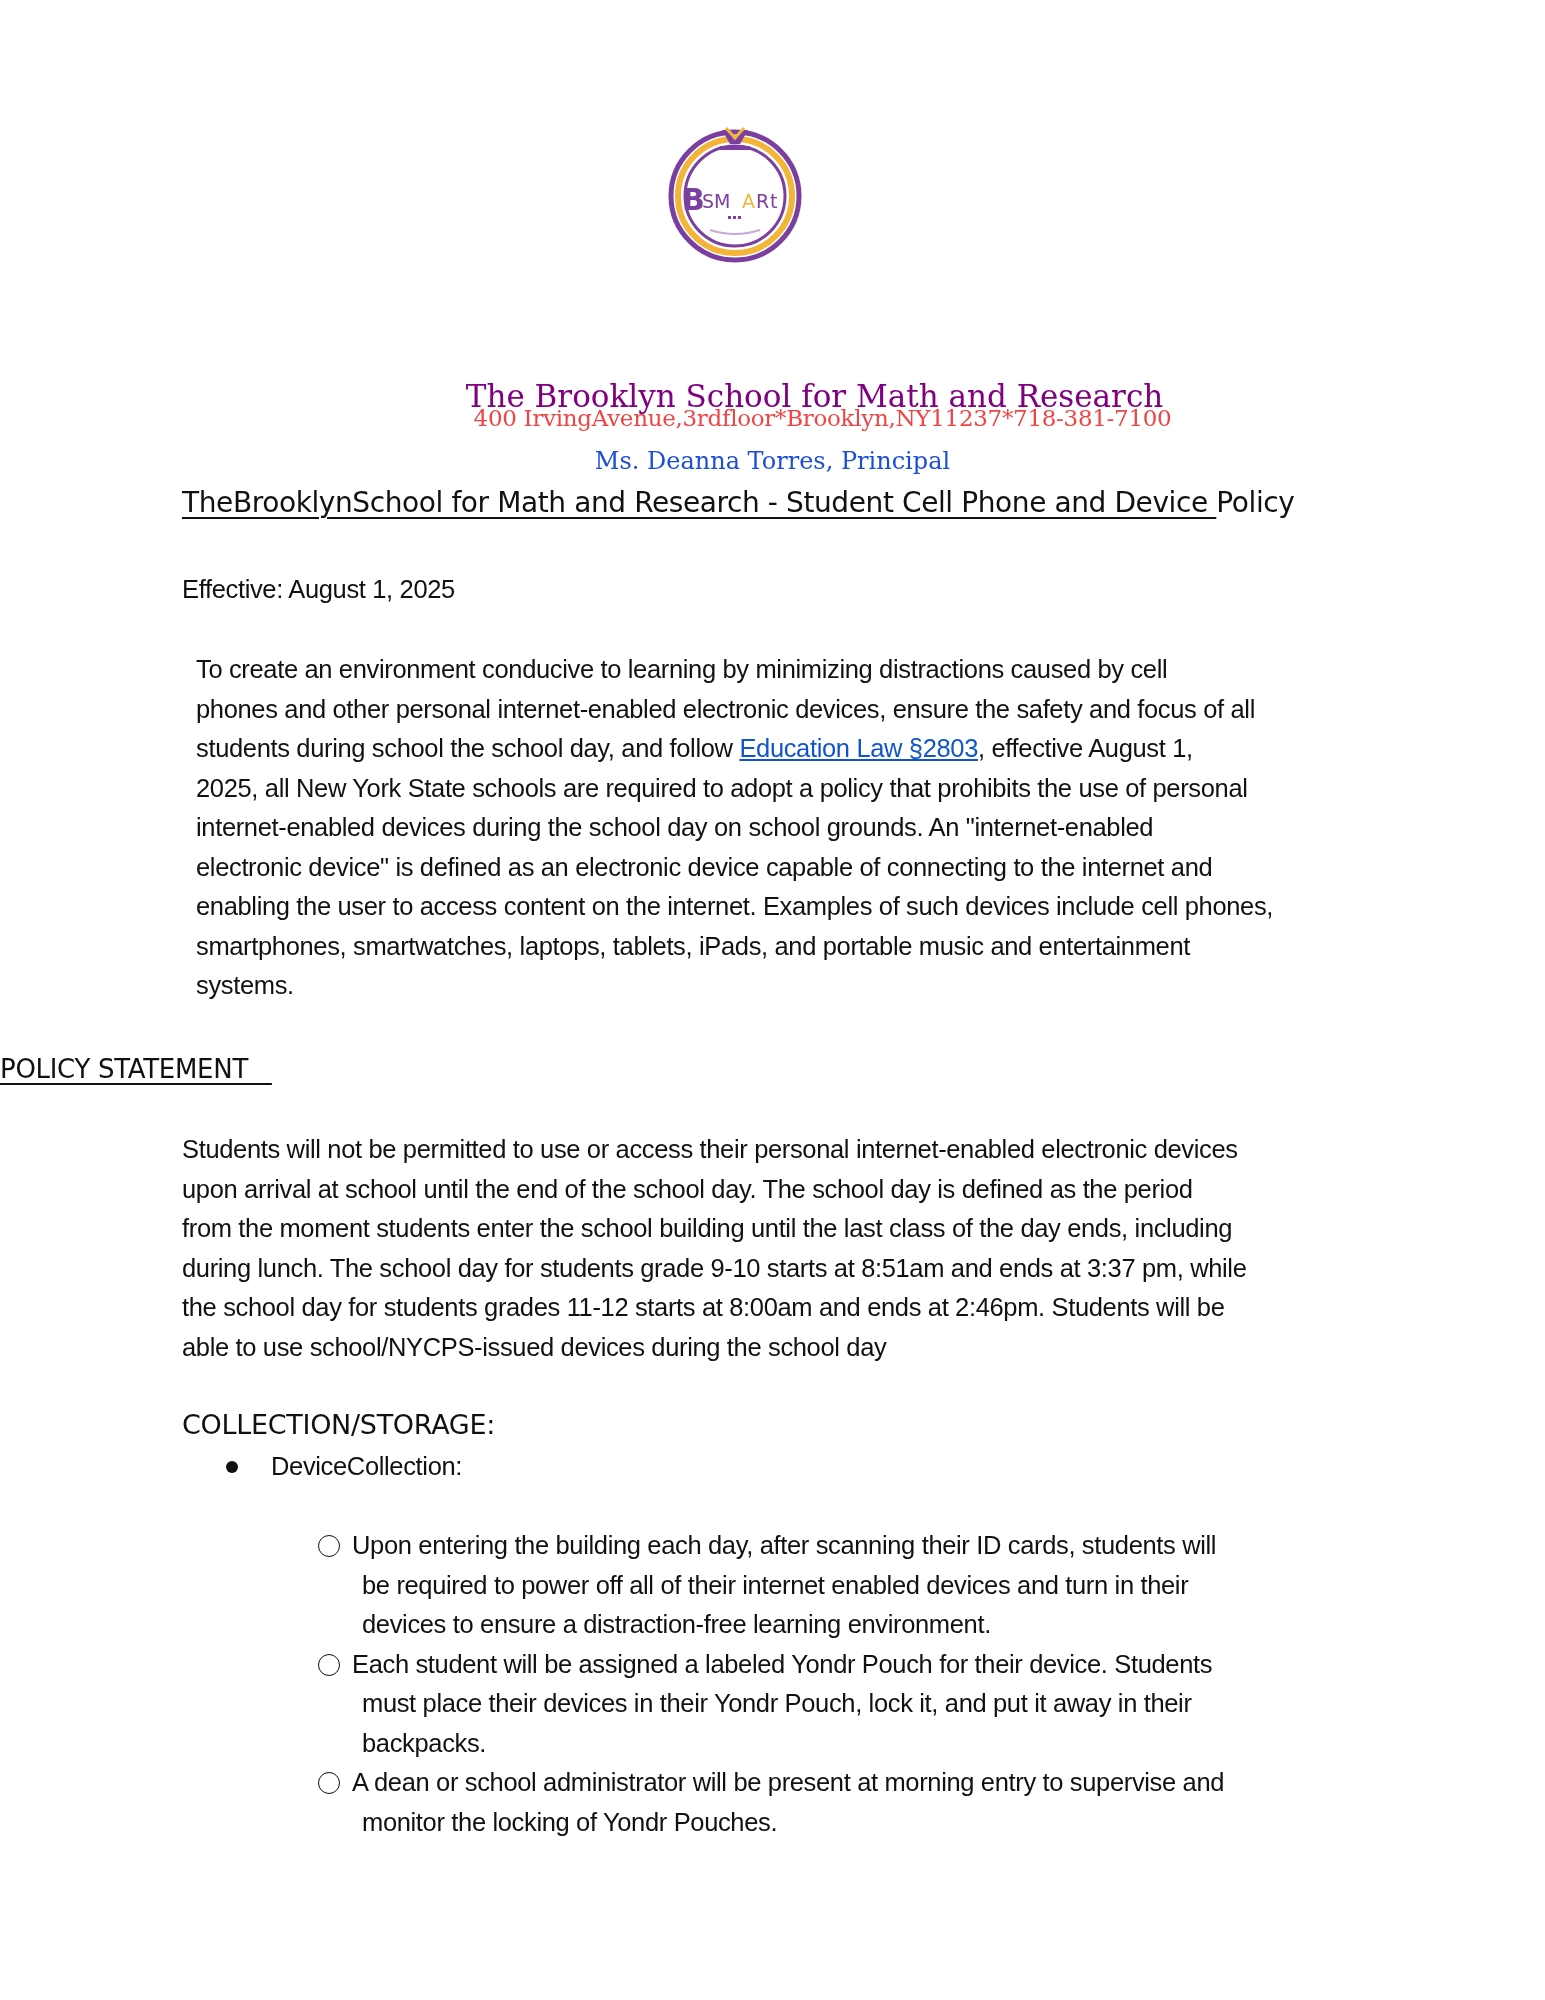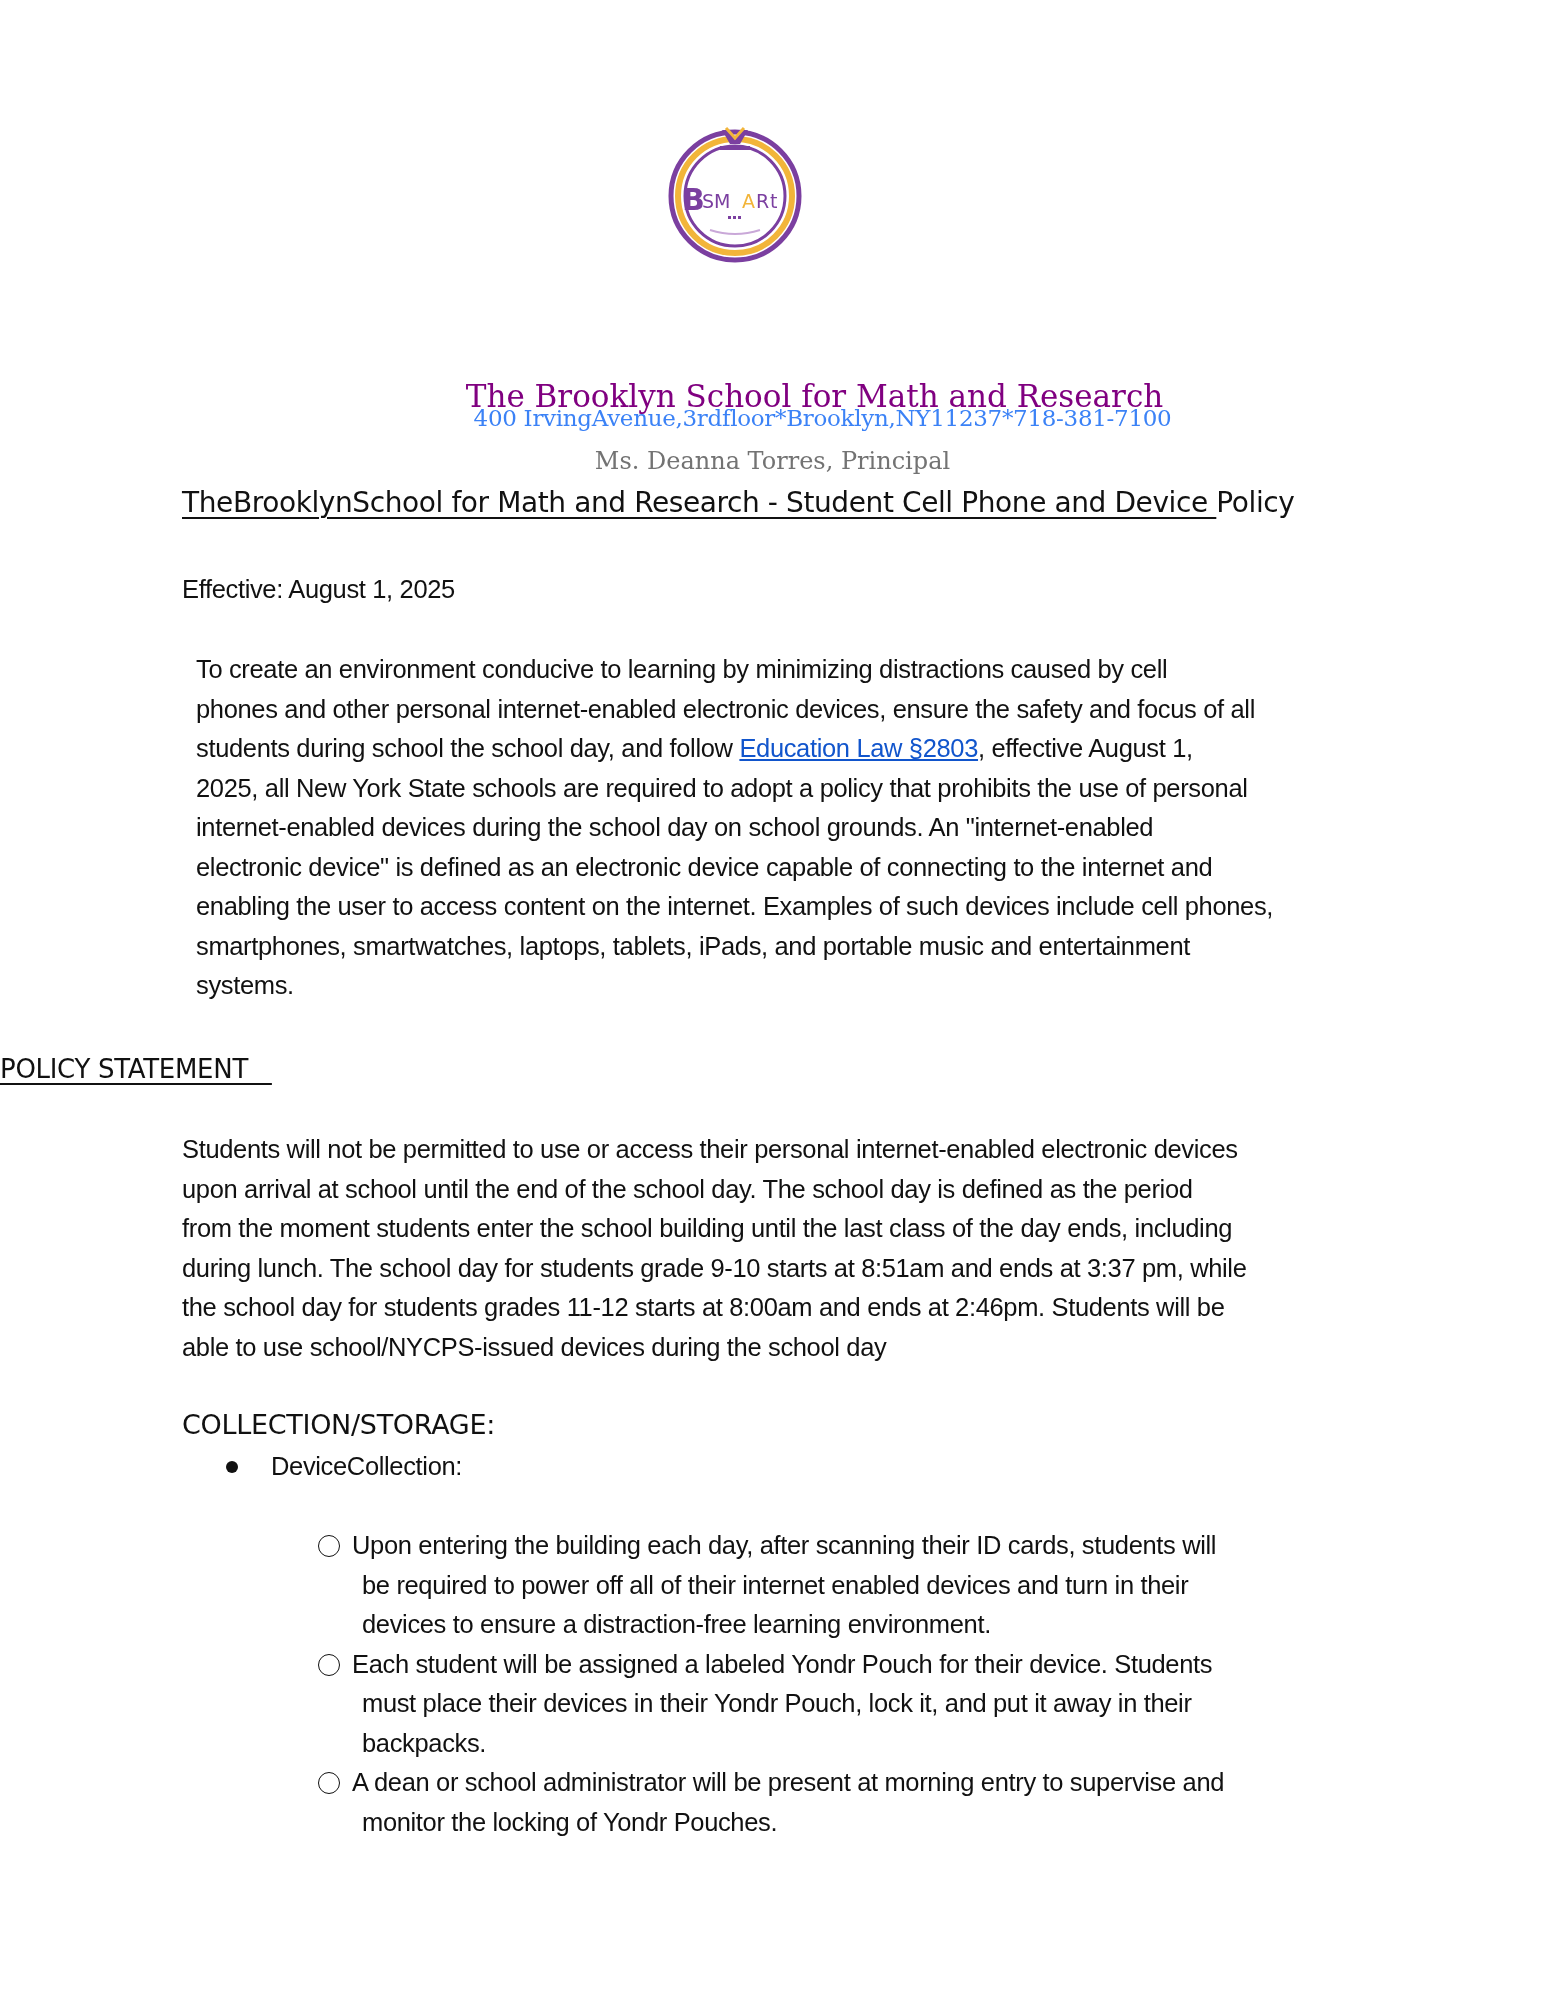--- a/index.html
+++ b/index.html
@@ -6,23 +6,23 @@
     body { width: 1545px; height: 2000px; position: relative; overflow: hidden; color: #111; }
     .page { position: absolute; left: 0; top: 0; width: 1545px; height: 2000px; }
 
     
     .logo { position: absolute; left: 660px; top: 118px; width: 150px; height: 150px; }
 
     
     .lh-name { position: absolute; left: 0; width: 1545px; top: 378px; text-align: center;
       font-family: "DejaVu Serif", serif; font-size: 31px; color: #800080; line-height: 36px; padding-left: 84px; box-sizing: border-box; }
     .lh-addr { position: absolute; left: 0; width: 1545px; top: 404px; text-align: center;
-      font-family: "DejaVu Serif", serif; font-size: 23px; color: #3b82f6; line-height: 28px; padding-left: 100px; box-sizing: border-box; letter-spacing: -0.3px; }
+      font-family: "DejaVu Serif", serif; font-size: 23px; color: #ef4444; line-height: 28px; padding-left: 100px; box-sizing: border-box; letter-spacing: -0.3px; }
     .lh-principal { position: absolute; left: 0; width: 1545px; top: 446px; text-align: center;
-      font-family: "DejaVu Serif", serif; font-size: 24px; color: #737373; line-height: 30px; box-sizing: border-box; }
+      font-family: "DejaVu Serif", serif; font-size: 24px; color: #1d4ed8; line-height: 30px; box-sizing: border-box; }
 
     
     .doc-title { position: absolute; left: 182px; top: 484px; font-family: "DejaVu Sans", sans-serif;
       font-size: 28px; line-height: 38px; color: #111; white-space: nowrap; letter-spacing: -0.4px; }
     .doc-title .u { text-decoration: underline; text-decoration-thickness: 2px; text-underline-offset: 5px; }
 
     .body-text { font-family: "Liberation Sans", sans-serif; font-size: 25.5px; line-height: 39.5px; color: #111; letter-spacing: -0.35px; }
 
     .effective { position: absolute; left: 182px; top: 570px; }
     .intro { position: absolute; left: 188px; top: 650px; width: 1200px; margin-left: 8px; }

